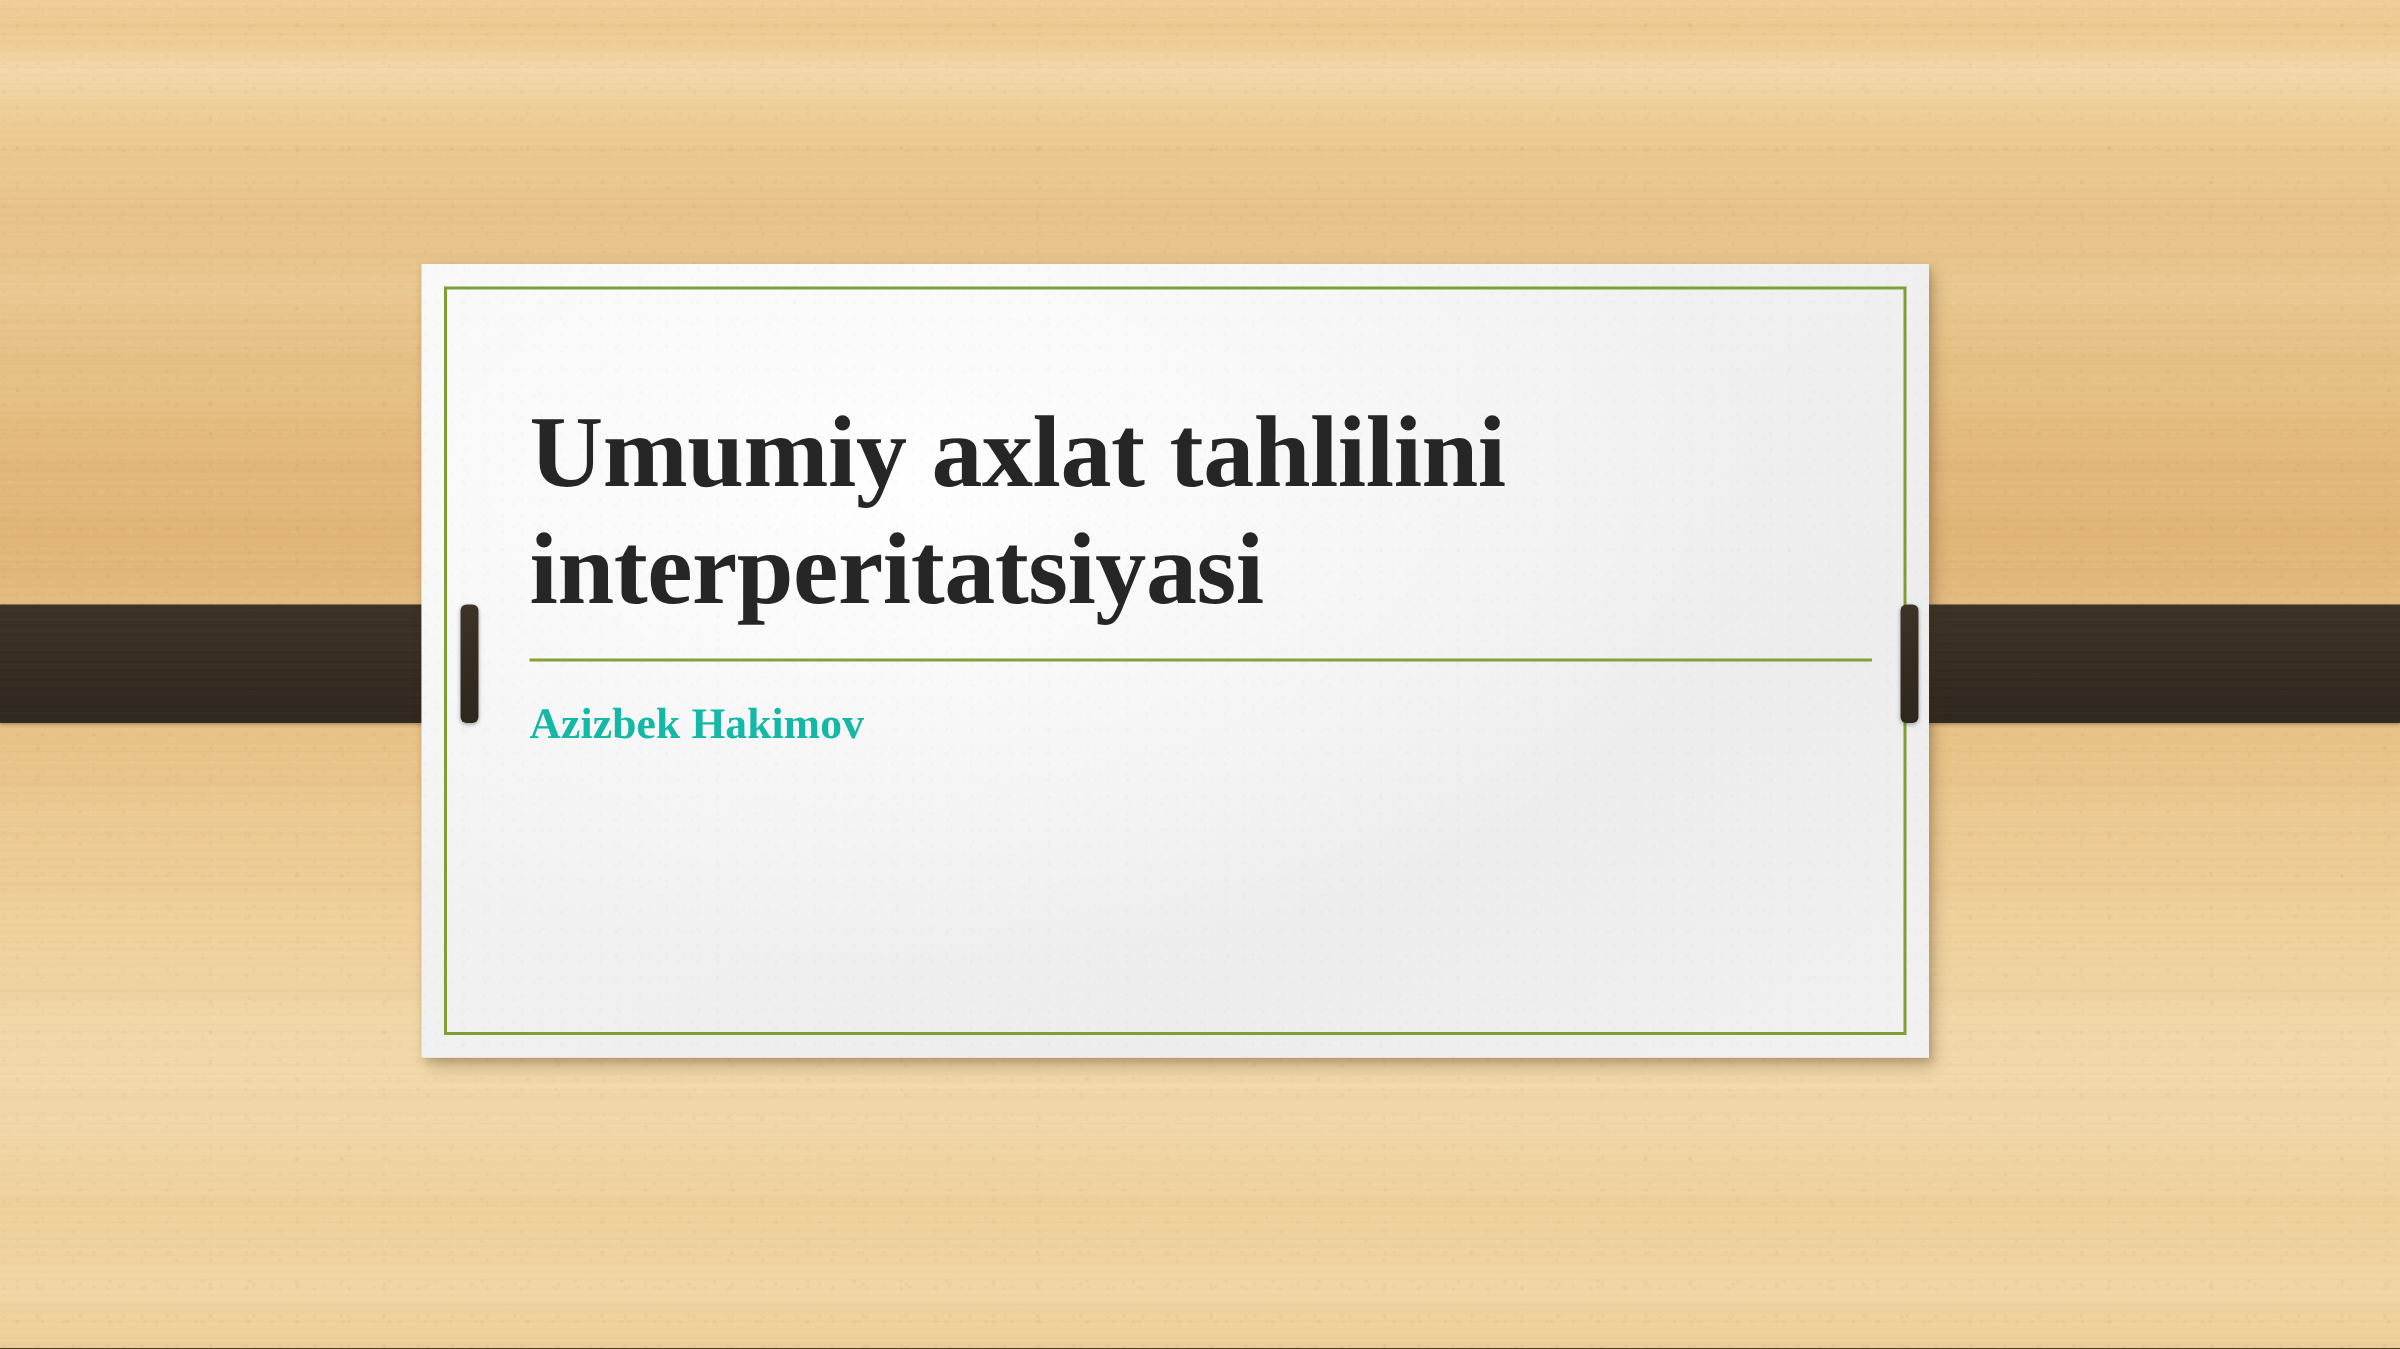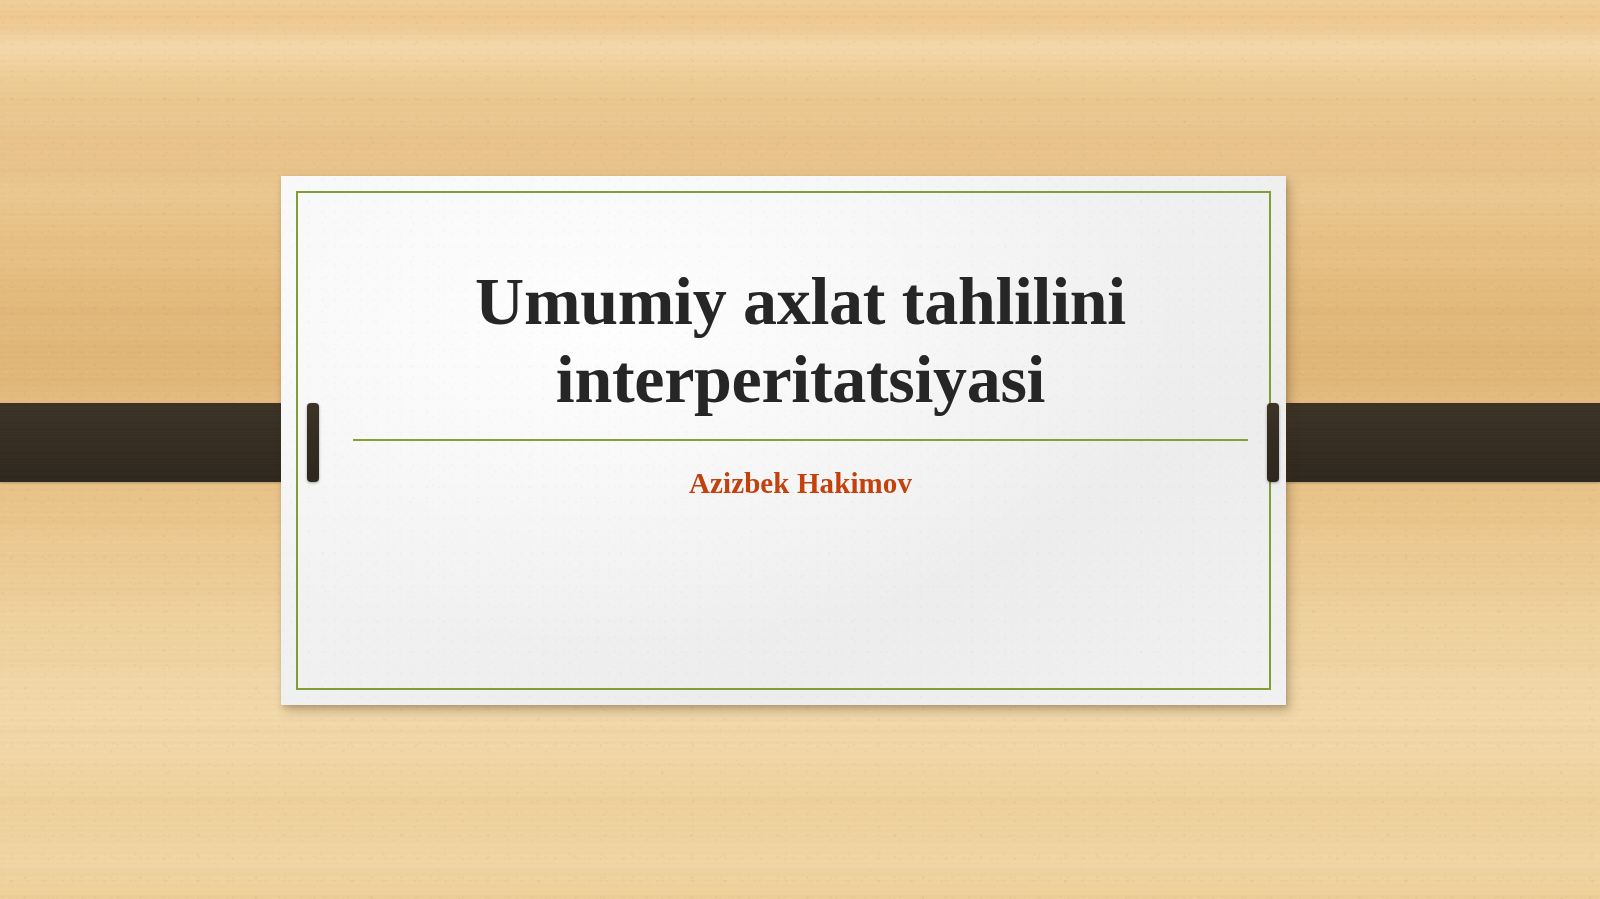--- a/index.html
+++ b/index.html
@@ -157,21 +157,20 @@
   }
   .bar-cap.left  { left: 307px; }
   .bar-cap.right { left: 1267px; }
 
   
   .text-block {
     position: absolute;
     left: 353px;
     top: 262px;
     width: 895px;
-    text-align: center;
   }
 
   .slide-title {
     margin: 0;
     font-size: 68px;
     line-height: 78px;
     font-weight: 700;
     color: #262626;
     letter-spacing: -0.3px;
     text-shadow: 0 1px 0 rgba(255,255,255,.5);
@@ -182,21 +181,21 @@
     border-top: 2px solid #83a236;
     margin: 21px 0 0 0;
     width: 895px;
   }
 
   .slide-subtitle {
     margin: 24px 0 0 0;
     font-size: 29px;
     line-height: 36px;
     font-weight: 700;
-    color: #c2410c;
+    color: #14b8a6;
     letter-spacing: 0.1px;
   }
 </style>
 </head>
 <body>
 
 <div class="slide-root">
 
   <div class="wood-bg">
     <div class="wood-bands"></div>

